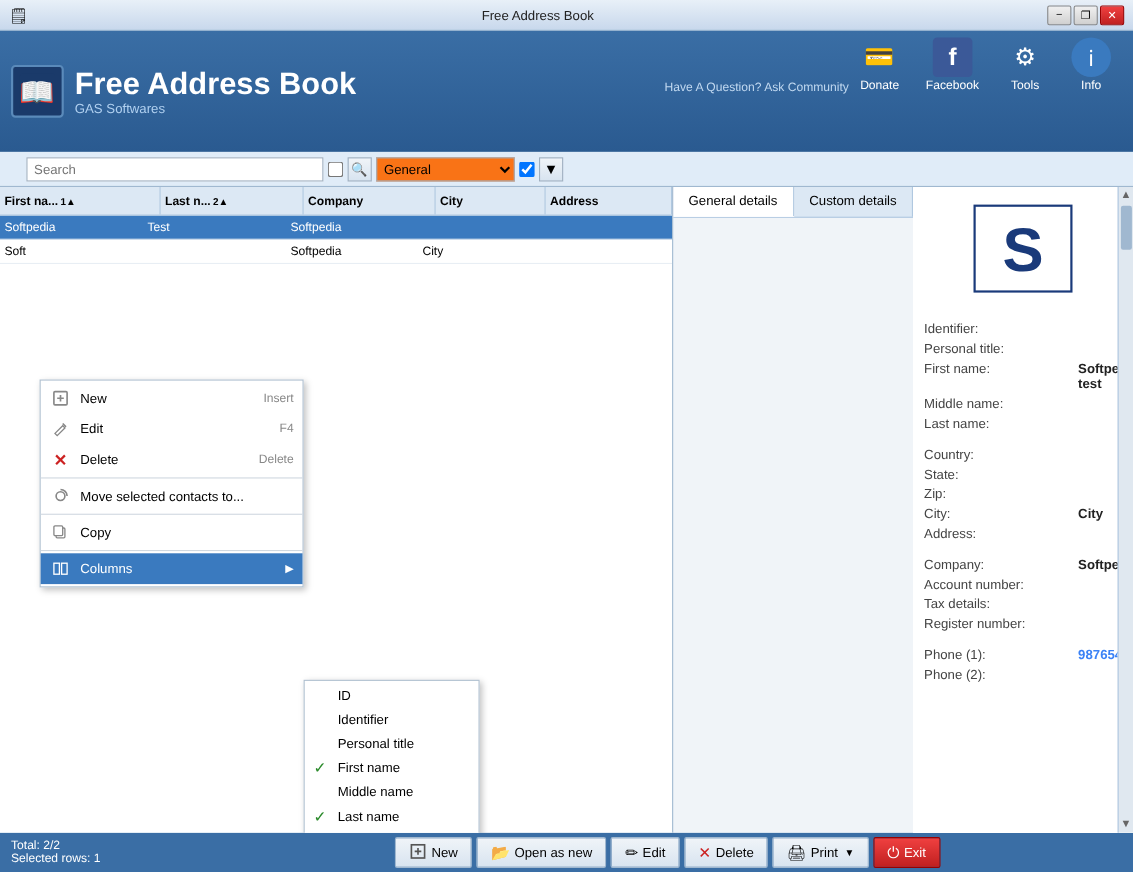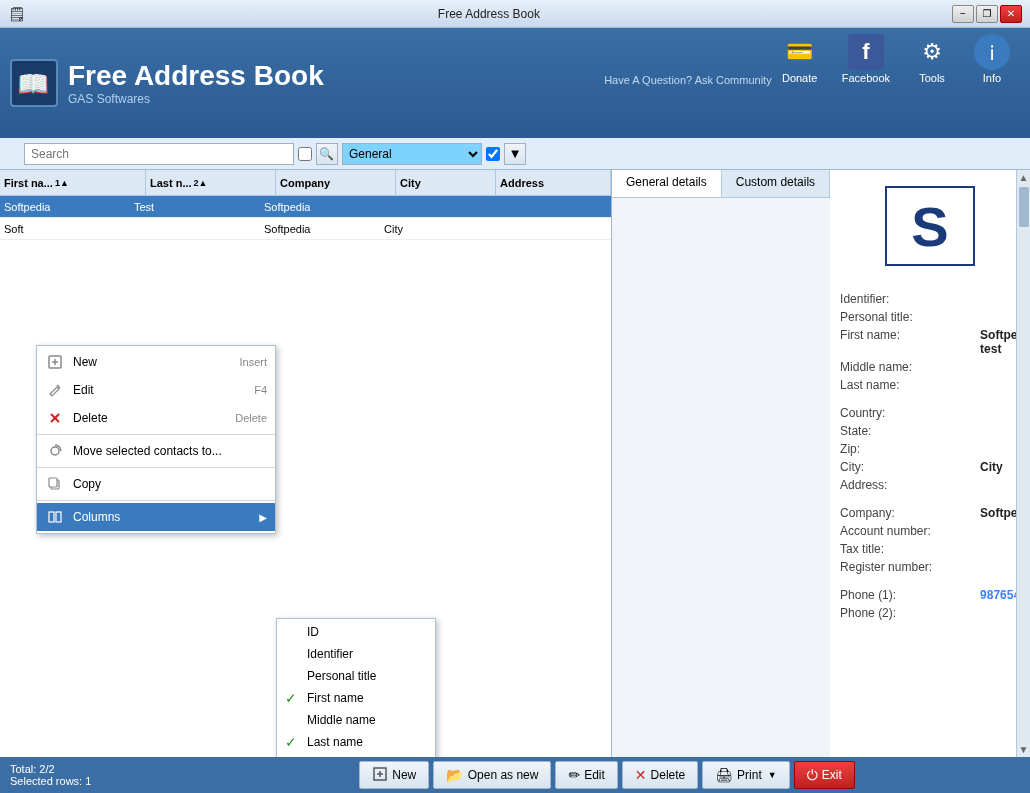--- a/index.html
+++ b/index.html
@@ -21,21 +21,21 @@
     #header-question { color: #c0d8f0; font-size: 11px; padding: 6px 0 4px; }
     #header-buttons { display: flex; gap: 4px; }
     .header-btn { display: flex; flex-direction: column; align-items: center; padding: 6px 10px; color: white; cursor: pointer; font-size: 11px; min-width: 56px; }
     .header-btn-icon { width: 36px; height: 36px; display: flex; align-items: center; justify-content: center; font-size: 22px; margin-bottom: 2px; }
 
     
     #toolbar { background: #e0ecf8; border-bottom: 1px solid #a0b8d0; height: 32px; display: flex; align-items: center; padding: 2px 24px; gap: 4px; }
     #search-input { width: 270px; height: 22px; border: 1px solid #a0b0c0; padding: 2px 6px; font-size: 12px; background: white; }
     #search-checkbox { width: 14px; height: 14px; }
     #search-btn { width: 22px; height: 22px; border: 1px solid #a0b0c0; background: linear-gradient(to bottom, #f0f4f8, #d8e4f0); cursor: pointer; display: flex; align-items: center; justify-content: center; font-size: 12px; }
-    #group-select { width: 140px; height: 22px; border: 1px solid #a0b0c0; padding: 0 2px; font-size: 12px; background: #7dd3fc; }
+    #group-select { width: 126px; height: 22px; border: 1px solid #a0b0c0; padding: 0 2px; font-size: 12px; background: #f97316; }
     #group-check { width: 14px; height: 14px; }
     #group-extra { width: 22px; height: 22px; border: 1px solid #a0b0c0; background: linear-gradient(to bottom, #f0f4f8, #d8e4f0); cursor: pointer; display: flex; align-items: center; justify-content: center; }
 
     
     #main { display: flex; height: calc(793px - 28px - 110px - 32px - 36px); }
 
     
     #contact-list { width: 612px; border-right: 1px solid #a0b8d0; background: white; display: flex; flex-direction: column; overflow: hidden; position: relative; }
     #list-header { display: flex; background: #dce8f4; border-bottom: 1px solid #b0c8e0; height: 26px; }
     .col-header { display: flex; align-items: center; padding: 0 4px; font-size: 11px; font-weight: bold; border-right: 1px solid #b0c8e0; cursor: pointer; white-space: nowrap; overflow: hidden; }
@@ -335,21 +335,21 @@
       <div class="detail-spacer"></div>
       <div class="detail-field">
         <span class="detail-label">Company:</span>
         <span class="detail-value">Softpedia</span>
       </div>
       <div class="detail-field">
         <span class="detail-label">Account number:</span>
         <span class="detail-value"></span>
       </div>
       <div class="detail-field">
-        <span class="detail-label">Tax title:</span>
+        <span class="detail-label">Tax details:</span>
         <span class="detail-value"></span>
       </div>
       <div class="detail-field">
         <span class="detail-label">Register number:</span>
         <span class="detail-value"></span>
       </div>
       <div class="detail-spacer"></div>
       <div class="detail-field">
         <span class="detail-label">Phone (1):</span>
         <span class="detail-value phone">987654321</span>

